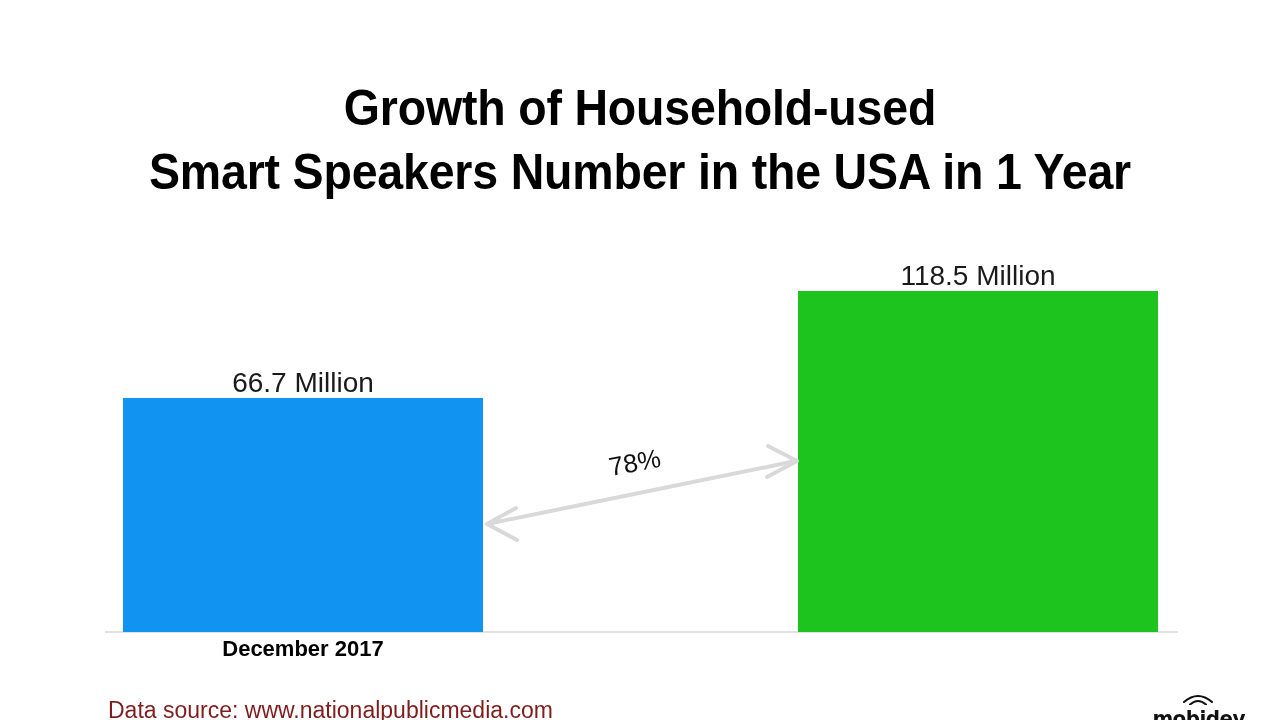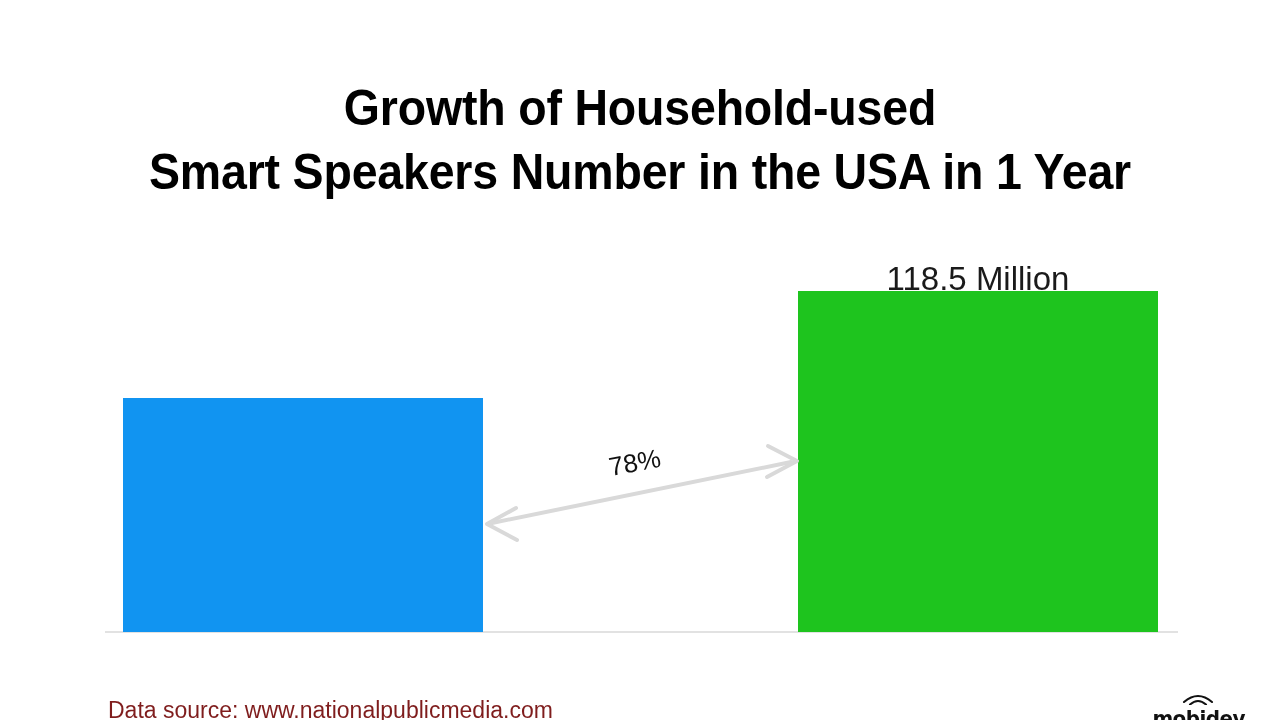--- a/index.html
+++ b/index.html
@@ -84,21 +84,21 @@
   #bar-1 {
     left: 798px;
     width: 360px;
     height: 341px;
     background: #1EC41E;
   }
 
   .bar-value-label {
     position: absolute;
     text-align: center;
-    font-size: 33px;
+    font-size: 28px;
     color: #1a1a1a;
     font-weight: normal;
     white-space: nowrap;
   }
   #value-label-0 {
     left: 123px;
     width: 360px;
     top: 338px;
   }
   #value-label-1 {
@@ -199,22 +199,24 @@
     <span class="title-line" id="title-line-2">Smart Speakers Number in the USA in 1 Year</span>
   </div>
 
   <div id="plot-area">
 
     <div class="axis-line"></div>
 
     <div class="bar" id="bar-0"></div>
     <div class="bar" id="bar-1"></div>
 
+    <div class="bar-value-label" id="value-label-0">66.7 Million</div>
     <div class="bar-value-label" id="value-label-1">118.5 Million</div>
 
+    <div class="bar-category-label" id="category-label-0">December 2017</div>
 
     <div id="growth-annotation">
       <svg id="growth-arrow-svg" width="1280" height="720">
         <g stroke="#d9d9d9" stroke-width="4" fill="none" stroke-linecap="round" stroke-linejoin="round">
           <line x1="492" y1="494" x2="791" y2="433"></line>
           <polyline points="516,479 487,495 517,511"></polyline>
           <polyline points="768,417 797,432 767,448"></polyline>
         </g>
       </svg>
       <div id="growth-percent-label">78%</div>

